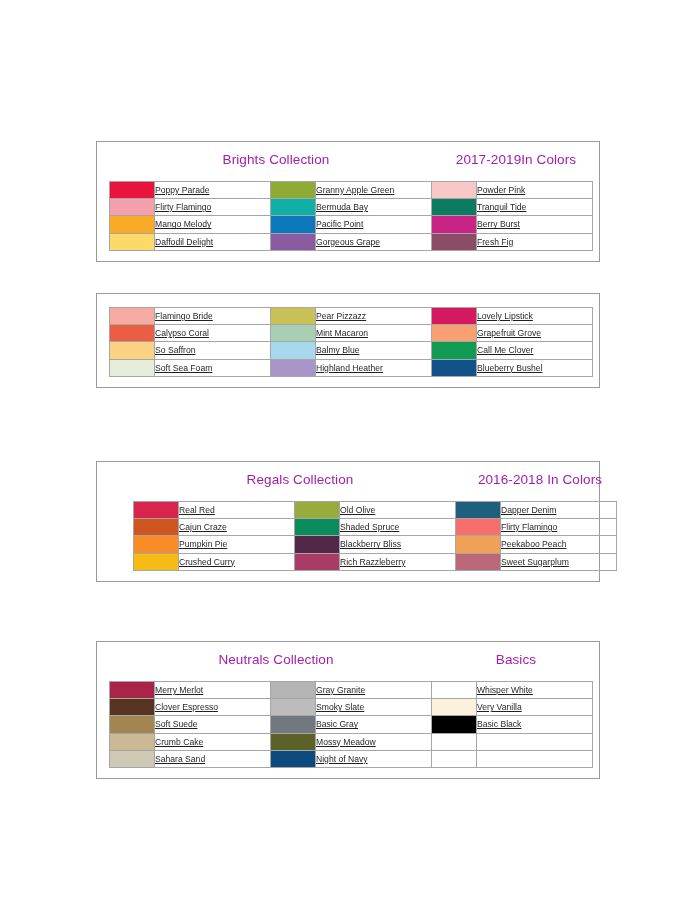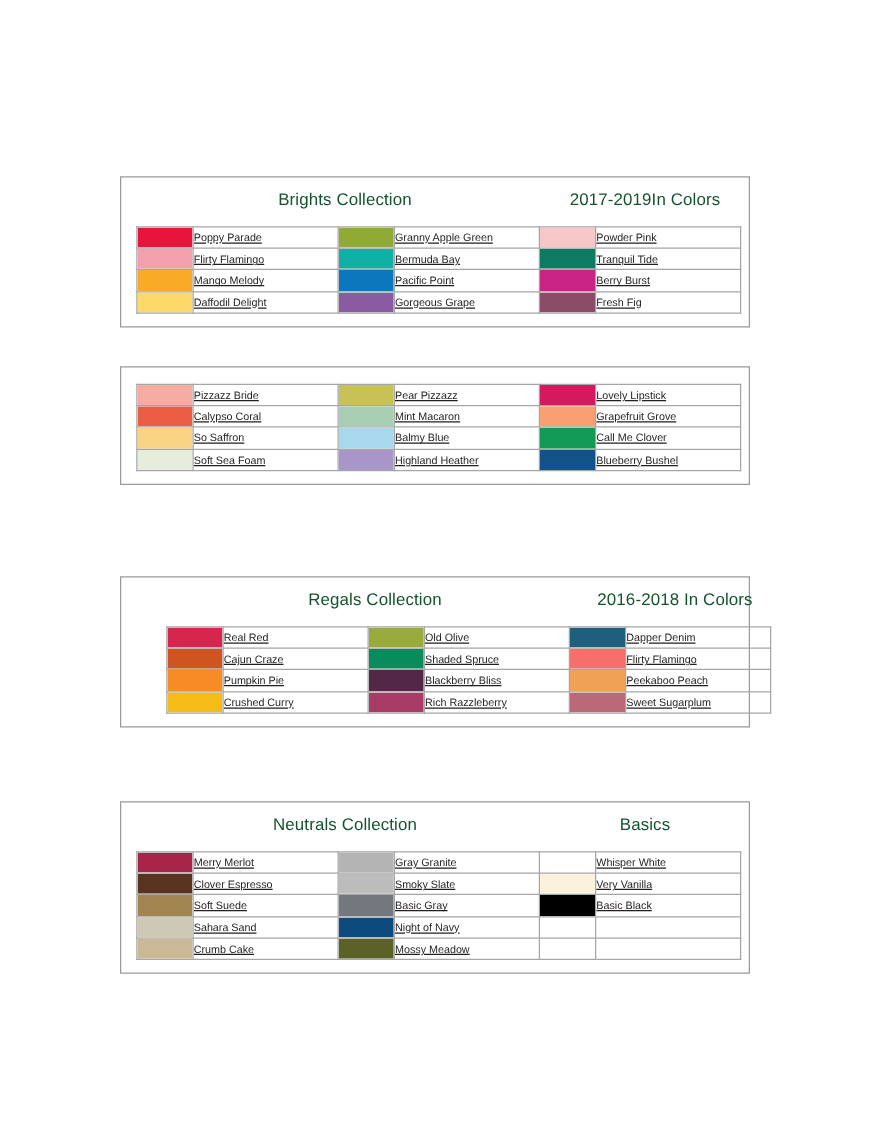--- a/index.html
+++ b/index.html
@@ -42,21 +42,21 @@
     height: 26px;
     position: relative;
   }
   .head-title {
     position: absolute;
     left: 0;
     right: 0;
     text-align: center;
     font-size: 13.5px;
     letter-spacing: 0.1px;
-    color: #14532d;
+    color: #a21caf;
     white-space: nowrap;
   }
   
   .head-title.main {
     left: 8px;
     width: 318px;
     text-align: center;
   }
   .head-title.right {
     left: 330px;
@@ -174,21 +174,21 @@
   </div>
 
   <div class="panel" style="top:293px;">
     <div class="panel-inner">
       <table class="grid">
         <tbody>
           <tr>
             <td class="swatch">
                 <span class="chip" style="background: rgb(246, 172, 163);"></span>
               </td>
-            <td class="label">Pizzazz Bride</td>
+            <td class="label">Flamingo Bride</td>
             <td class="swatch">
                 <span class="chip" style="background: rgb(200, 193, 85);"></span>
               </td>
             <td class="label">Pear Pizzazz</td>
             <td class="swatch">
                 <span class="chip" style="background: rgb(213, 25, 95);"></span>
               </td>
             <td class="label">Lovely Lipstick</td>
           </tr>
           <tr>
@@ -352,41 +352,41 @@
                 <span class="chip" style="background: rgb(115, 120, 127);"></span>
               </td>
             <td class="label">Basic Gray</td>
             <td class="swatch">
                 <span class="chip" style="background: rgb(0, 0, 0);"></span>
               </td>
             <td class="label">Basic Black</td>
           </tr>
           <tr>
             <td class="swatch">
-                <span class="chip" style="background: rgb(207, 200, 180);"></span>
-              </td>
-            <td class="label">Sahara Sand</td>
-            <td class="swatch">
-                <span class="chip" style="background: rgb(13, 75, 126);"></span>
-              </td>
-            <td class="label">Night of Navy</td>
+                <span class="chip" style="background: rgb(203, 184, 148);"></span>
+              </td>
+            <td class="label">Crumb Cake</td>
+            <td class="swatch">
+                <span class="chip" style="background: rgb(92, 98, 39);"></span>
+              </td>
+            <td class="label">Mossy Meadow</td>
             <td class="swatch empty">
                 <span class="chip" style="background: transparent;"></span>
               </td>
             <td class="label"></td>
           </tr>
           <tr>
             <td class="swatch">
-                <span class="chip" style="background: rgb(203, 184, 148);"></span>
-              </td>
-            <td class="label">Crumb Cake</td>
-            <td class="swatch">
-                <span class="chip" style="background: rgb(92, 98, 39);"></span>
-              </td>
-            <td class="label">Mossy Meadow</td>
+                <span class="chip" style="background: rgb(207, 200, 180);"></span>
+              </td>
+            <td class="label">Sahara Sand</td>
+            <td class="swatch">
+                <span class="chip" style="background: rgb(13, 75, 126);"></span>
+              </td>
+            <td class="label">Night of Navy</td>
             <td class="swatch empty">
                 <span class="chip" style="background: transparent;"></span>
               </td>
             <td class="label"></td>
           </tr>
         </tbody>
       </table>
     </div>
   </div>
 

